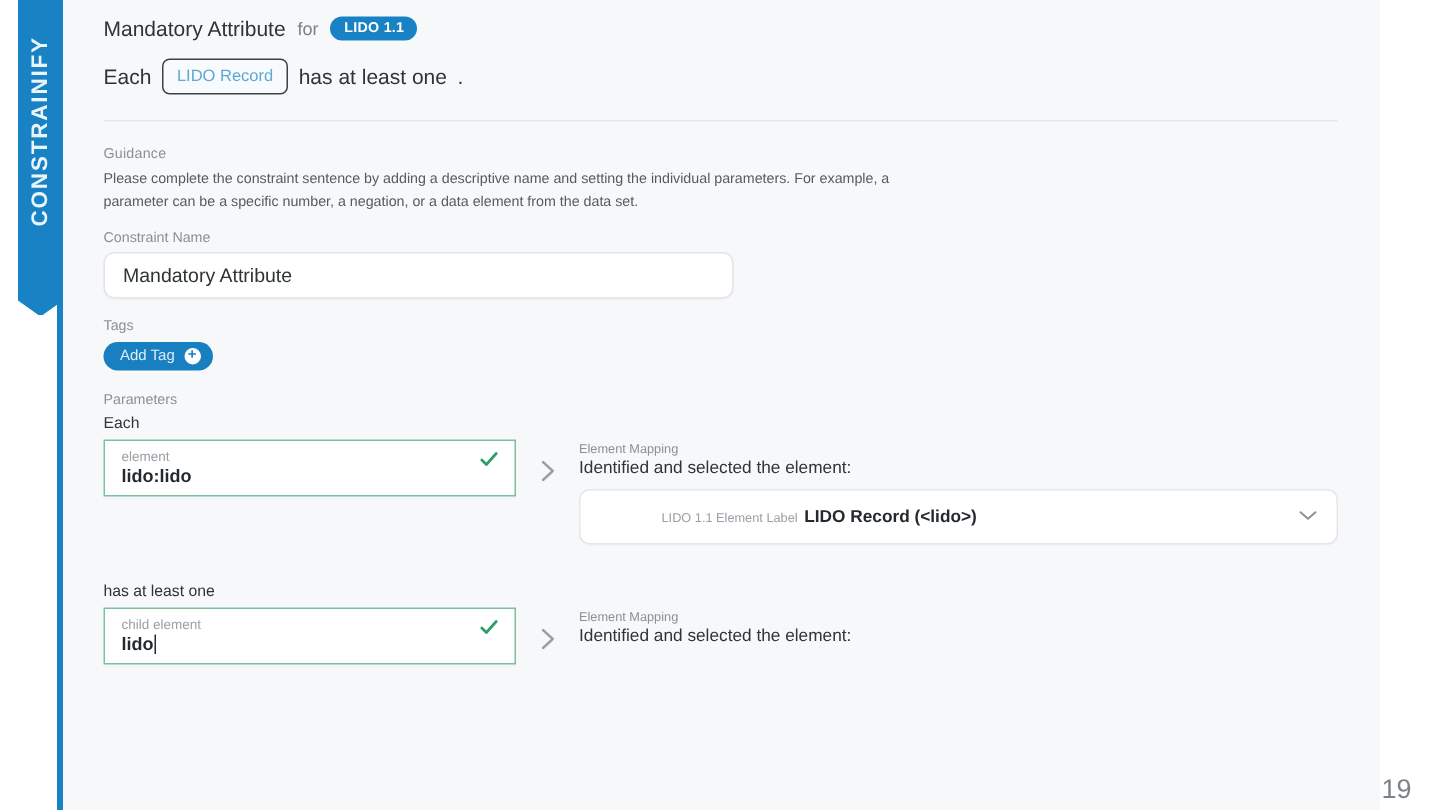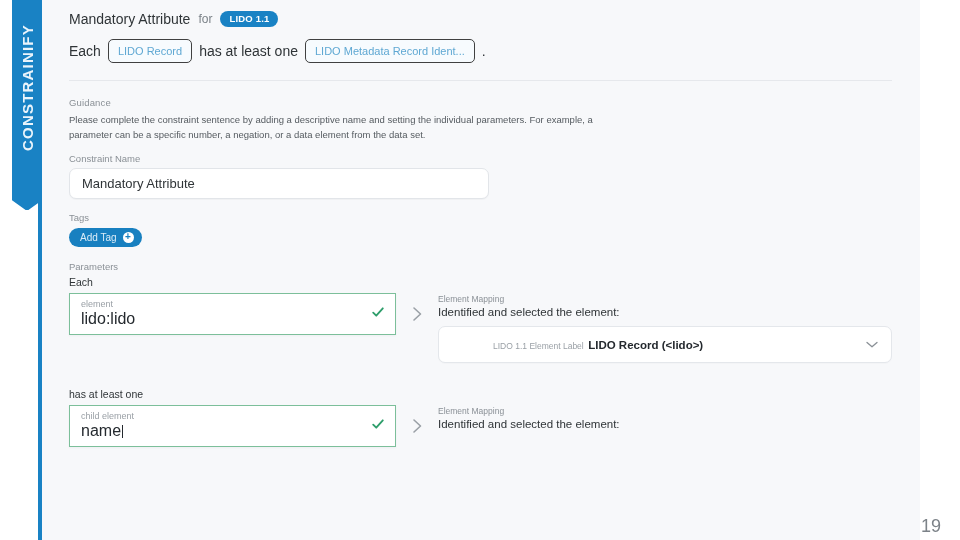--- a/index.html
+++ b/index.html
@@ -117,31 +117,31 @@
   
   .params-block { margin-top: 14px; }
   .param-op {
     font-size: 10.5px; color: #2f3437; margin-bottom: 5px;
   }
   .param-row {
     display: flex; align-items: flex-start; gap: 0;
     margin-bottom: 3px;
   }
   .param-input {
-    width: 327px; min-height: 38px;
+    width: 275px; min-height: 38px;
     background: #ffffff;
     border: 1.5px solid #7cbf9a; border-radius: 0;
     padding: 5px 10px 6px 11px;
-    display: flex; align-items: center; justify-content: space-between;
+    display: flex; align-items: flex-start; justify-content: space-between;
     box-shadow: 0 1px 2px rgba(16,24,40,.04);
   }
   .param-input .stack { display: flex; flex-direction: column; gap: 1px; }
   .param-floating-label { font-size: 9px; color: #9aa0a6; }
   .param-value {
-    font-size: 16px; color: #24292e; font-weight: 400;
+    font-size: 12px; color: #24292e; font-weight: 700;
     display: flex; align-items: center;
   }
   .caret {
     display: inline-block; width: 1px; height: 13px;
     background: #24292e; margin-left: 1px;
   }
   .check-icon { flex: 0 0 auto; }
 
   .chevron-gap {
     width: 42px; display: flex; align-items: center; justify-content: center;
@@ -183,21 +183,20 @@
     <div class="header">
       <div class="title-row">
         <span class="title-text">Mandatory Attribute</span>
         <span class="title-for">for</span>
         <span class="chip-solid">LIDO 1.1</span>
       </div>
       <div class="sentence-row">
         <span class="sentence-word">Each</span>
         <span class="chip-outline">LIDO Record</span>
         <span class="sentence-word">has at least one</span>
-        <span class="chip-outline wide">LIDO Metadata Record Ident...</span>
         <span class="sentence-word">.</span>
       </div>
     </div>
     <div class="divider"></div>
 
     <div class="body">
 
       <div class="field-label">Guidance</div>
       <div class="guidance-text">Please complete the constraint sentence by adding a descriptive name and setting the individual parameters. For example, a parameter can be a specific number, a negation, or a data element from the data set.</div>
 
@@ -256,21 +255,21 @@
 
         <div class="row-gap"></div>
 
         <div>
           <div class="param-op">has at least one</div>
           <div class="param-row">
             <div class="param-input">
               <span class="stack">
                 <span class="param-floating-label">child element</span>
                 <span class="param-value">
-                    <span>name</span>
+                    <span>lido</span>
                     <span class="caret"></span>
                   </span>
               </span>
               <span class="check-icon">
                 <svg width="14" height="14" viewBox="0 0 16 16">
                   <path d="M2.5 8.8 L6 12.2 L13.5 3.8" fill="none" stroke="#2e9e6b" stroke-width="2.1" stroke-linecap="round" stroke-linejoin="round"></path>
                 </svg>
               </span>
             </div>
             <div class="chevron-gap">

